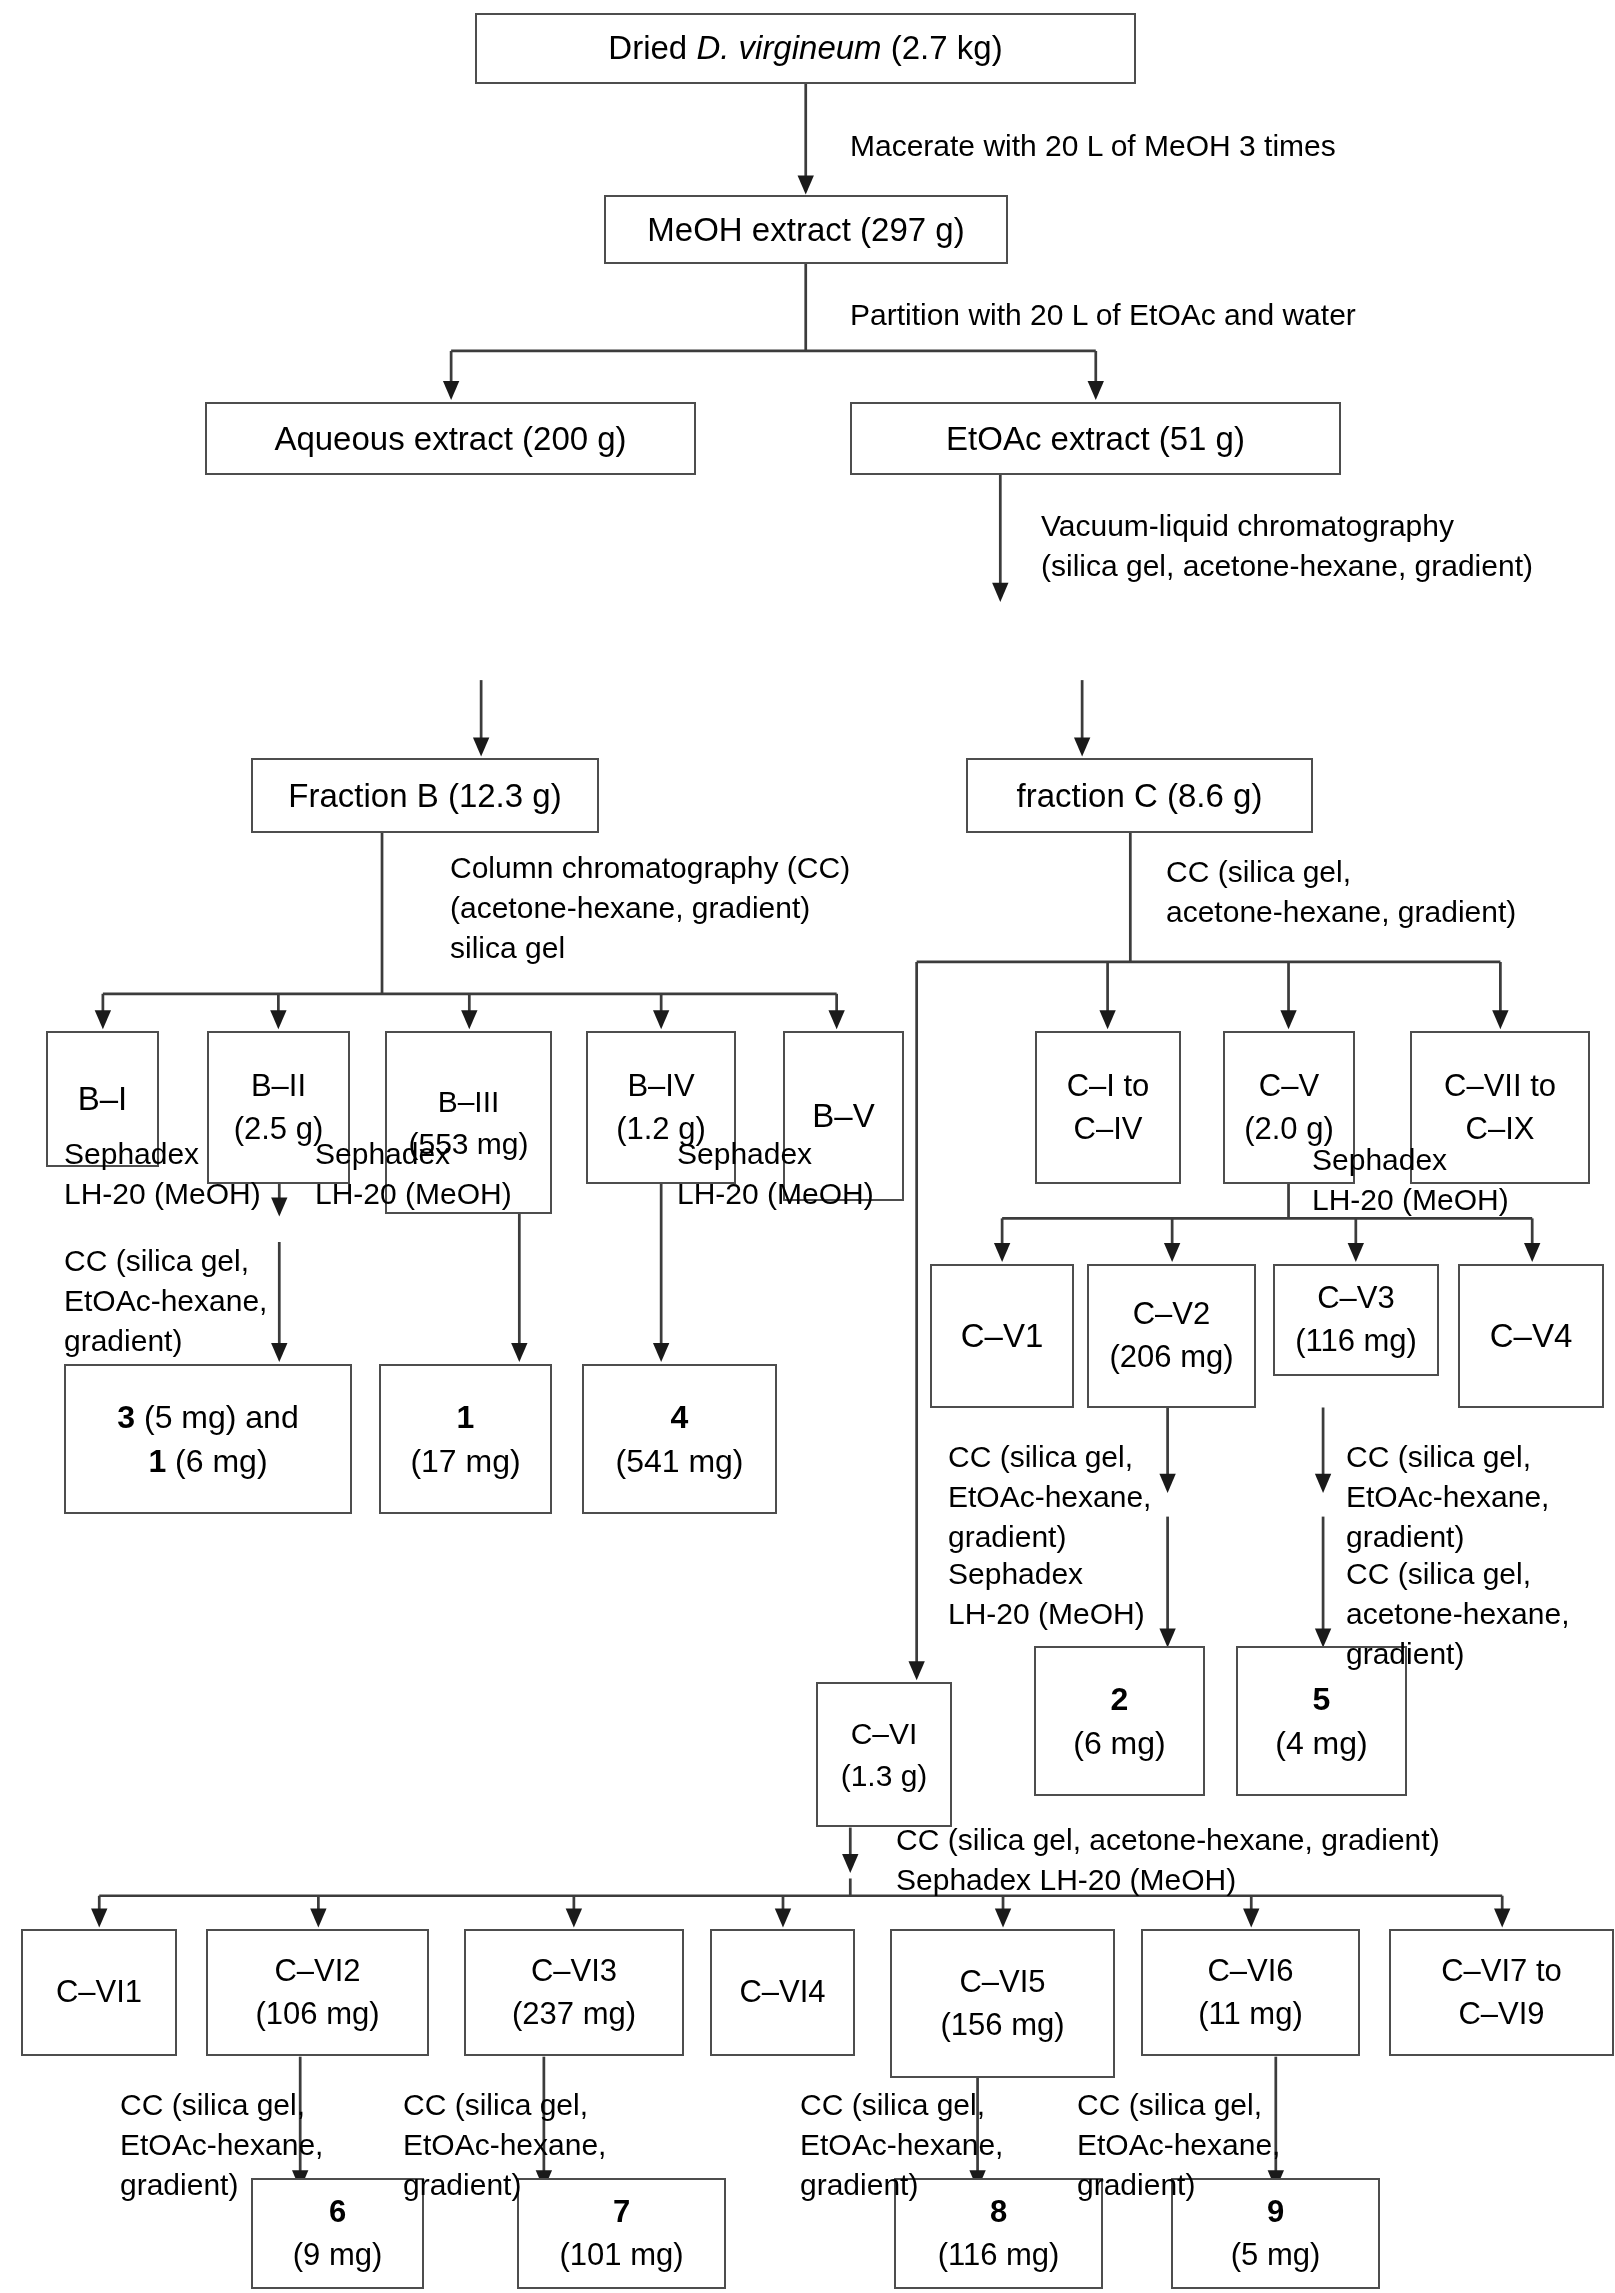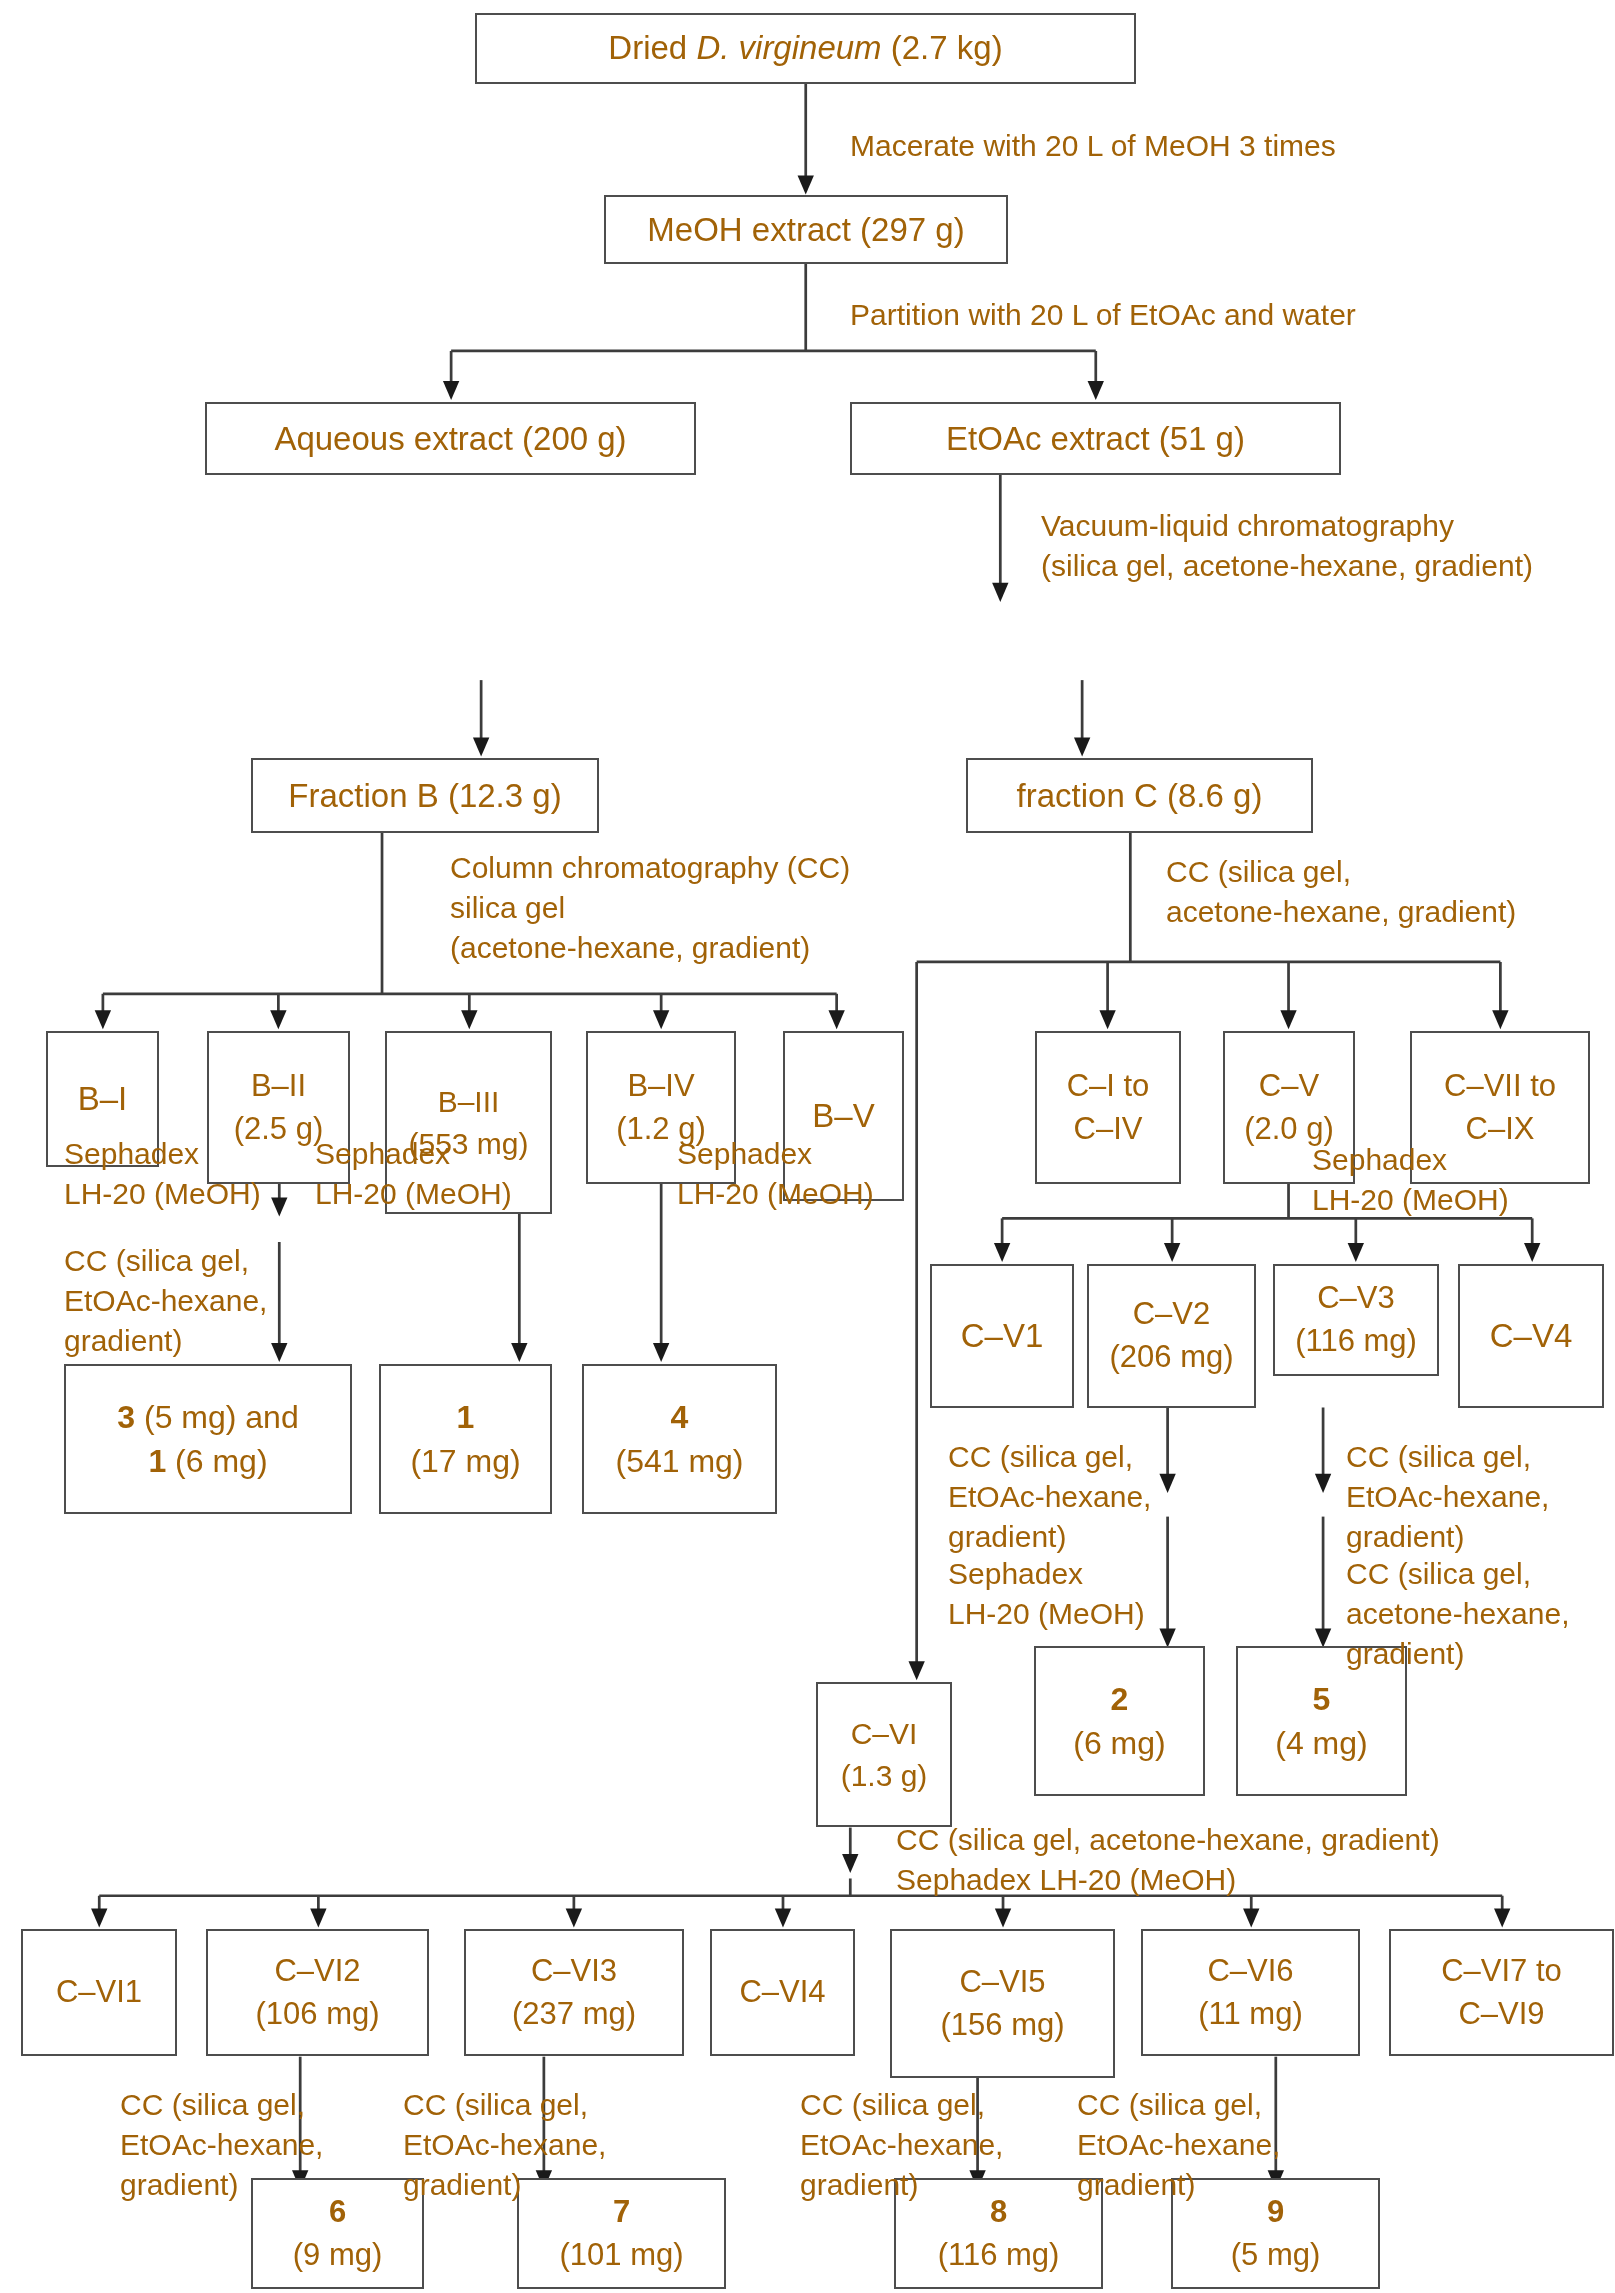--- a/index.html
+++ b/index.html
@@ -1,18 +1,18 @@
 <!DOCTYPE html>
 <html style="font-size:14.5px"><head>
 <meta charset="utf-8">
 <style>
   html,body{margin:0;padding:0;background:#ffffff;}
   .canvas{
     position:relative;width:1616px;height:2294px;background:#ffffff;
-    font-family:"Liberation Sans","DejaVu Sans",sans-serif;color:#a16207;overflow:hidden;
+    font-family:"Liberation Sans","DejaVu Sans",sans-serif;color:#000000;overflow:hidden;
   }
   .wires{position:absolute;left:0;top:0;width:1616px;height:2294px;}
   .box{
     position:absolute;background:#ffffff;border:2.7px solid #4d4d4d;
     display:flex;flex-direction:column;align-items:center;justify-content:center;
     text-align:center;font-size:33px;line-height:1.38;box-sizing:border-box;
     padding:3.6px 5.5px;
   }
   .box .bnum{font-weight:bold;}
   .lbl{position:absolute;font-size:30px;line-height:40px;white-space:nowrap;margin-top:8px;}
@@ -242,22 +242,22 @@
   </div>
   <div class="lbl" style="left:850px;top:287px">
     <div>Partition with 20 L of EtOAc and water</div>
   </div>
   <div class="lbl" style="left:1041px;top:498px">
     <div>Vacuum-liquid chromatography</div>
     <div>(silica gel, acetone-hexane, gradient)</div>
   </div>
   <div class="lbl" style="left:450px;top:840px">
     <div>Column chromatography (CC)</div>
+    <div>(acetone-hexane, gradient)</div>
     <div>silica gel</div>
-    <div>(acetone-hexane, gradient)</div>
   </div>
   <div class="lbl" style="left:1166px;top:844px">
     <div>CC (silica gel,</div>
     <div>acetone-hexane, gradient)</div>
   </div>
 
   <div class="lbl" style="left:64px;top:1126px">
     <div>Sephadex</div>
     <div>LH-20 (MeOH)</div>
   </div>

